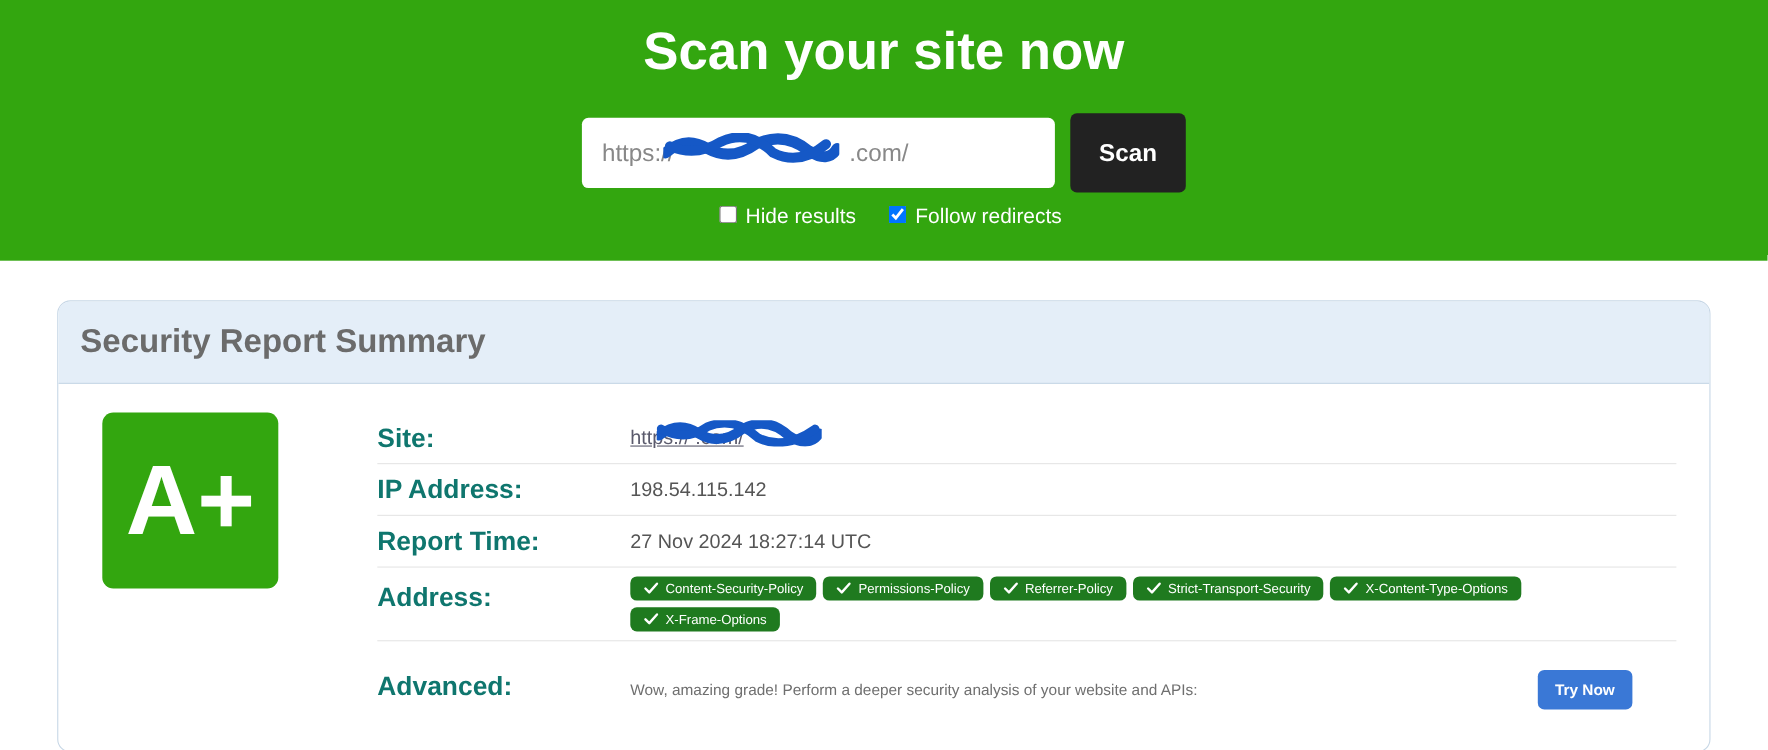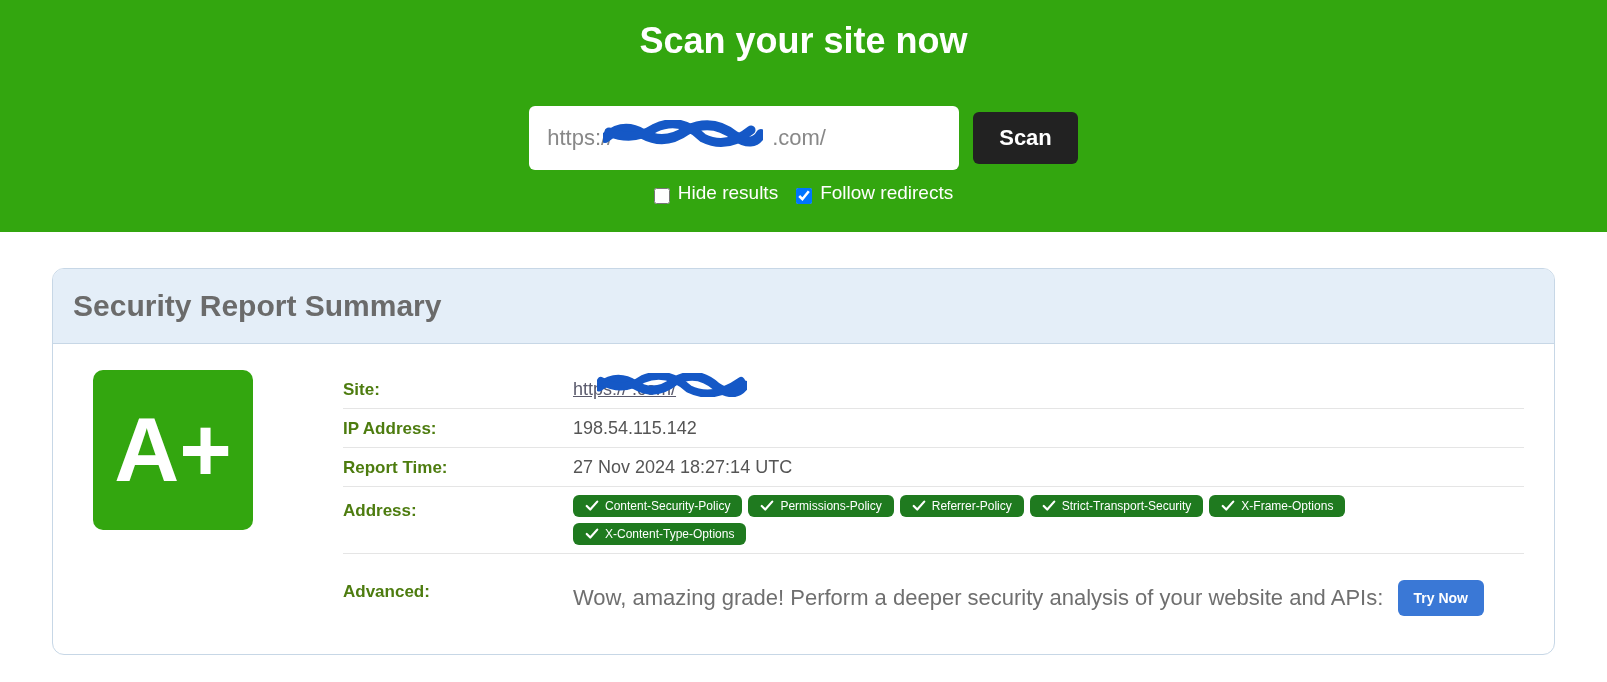--- a/index.html
+++ b/index.html
@@ -4,62 +4,62 @@
 <style>
 * { box-sizing: border-box; margin: 0; padding: 0; }
 body { font-family: "Segoe UI", "Helvetica Neue", Arial, sans-serif; background: #fff; }
 .hero {
   background: #33a60f;
   padding: 20px 0 28px 0;
   text-align: center;
 }
 .hero-title {
   color: #fff;
-  font-size: 36px;
+  font-size: 48px;
   font-weight: 700;
-  margin-bottom: 44px;
+  margin-bottom: 28px;
 }
 .search-row {
   display: flex;
   justify-content: center;
   align-items: center;
   gap: 14px;
   margin-bottom: 12px;
 }
 .url-input {
   width: 430px;
   height: 64px;
   border: none;
   border-radius: 6px;
   padding: 0 18px;
   font-size: 22px;
   color: #888;
   background: #fff;
 }
 .url-input::placeholder { color: #888; }
 .scan-btn {
-  height: 52px;
+  height: 72px;
   padding: 0 26px;
   background: #222;
   color: #fff;
   border: none;
   border-radius: 6px;
   font-size: 22px;
   font-weight: 600;
   cursor: pointer;
 }
 .options-row {
   display: flex;
   justify-content: center;
   align-items: center;
   gap: 18px;
   color: #fff;
   font-size: 19px;
 }
-.opt { display: inline-flex; align-items: flex-end; gap: 8px; }
+.opt { display: inline-flex; align-items: flex-start; gap: 8px; margin-left: 12px; }
 .opt input[type=checkbox] { width: 16px; height: 16px; cursor: pointer; }
 
 .report-wrap { padding: 36px 52px; }
 .report-card {
   border: 1px solid #c7d7e6;
   border-radius: 12px;
   overflow: hidden;
 }
 .report-header {
   background: #e4eef8;
@@ -96,22 +96,22 @@
 .details-table { flex: 1; margin-left: 60px; }
 .drow {
   display: flex;
   border-bottom: 1px solid #e5e5e5;
   padding: 8px 0;
 }
 .drow:last-child { border-bottom: none; padding-top: 26px; }
 .dlabel {
   width: 230px;
   font-weight: 600;
-  color: #4d7c0f;
-  font-size: 17px;
+  color: #0f766e;
+  font-size: 24px;
   padding-top: 2px;
 }
 .dvalue {
   flex: 1;
   color: #555;
   font-size: 18px;
   display: flex;
   flex-wrap: wrap;
   gap: 6px;
   align-items: center;
@@ -147,21 +147,21 @@
   display: inline-flex;
   align-items: center;
   gap: 6px;
 }
 .pill svg { width: 14px; height: 14px; }
 .advanced-row {
   display: flex;
   align-items: center;
   justify-content: space-between;
 }
-.advanced-text { color: #6f6f6f; font-size: 22px; }
+.advanced-text { color: #6f6f6f; font-size: 14px; }
 .try-now-btn {
   background: #3a78d6;
   color: #fff;
   border: none;
   border-radius: 6px;
   padding: 10px 16px;
   font-size: 14px;
   font-weight: 600;
   cursor: pointer;
   margin-right: 40px;
@@ -253,27 +253,27 @@
               <span class="pill">
                 <svg viewBox="0 0 16 16">
                   <path d="M2 8 L6 12 L14 3" stroke="#fff" stroke-width="2.5" fill="none" stroke-linecap="round" stroke-linejoin="round"></path>
                 </svg>
                 <span>Strict-Transport-Security</span>
               </span>
               <span class="pill">
                 <svg viewBox="0 0 16 16">
                   <path d="M2 8 L6 12 L14 3" stroke="#fff" stroke-width="2.5" fill="none" stroke-linecap="round" stroke-linejoin="round"></path>
                 </svg>
+                <span>X-Content-Type-Options</span>
+              </span>
+              <span class="pill">
+                <svg viewBox="0 0 16 16">
+                  <path d="M2 8 L6 12 L14 3" stroke="#fff" stroke-width="2.5" fill="none" stroke-linecap="round" stroke-linejoin="round"></path>
+                </svg>
                 <span>X-Frame-Options</span>
-              </span>
-              <span class="pill">
-                <svg viewBox="0 0 16 16">
-                  <path d="M2 8 L6 12 L14 3" stroke="#fff" stroke-width="2.5" fill="none" stroke-linecap="round" stroke-linejoin="round"></path>
-                </svg>
-                <span>X-Content-Type-Options</span>
               </span>
             </div>
         </div>
 
         <div class="drow">
           <div class="dlabel">Advanced:</div>
           <div class="dvalue advanced-row">
             <span class="advanced-text">Wow, amazing grade! Perform a deeper security analysis of your website and APIs:</span>
             <button class="try-now-btn">Try Now</button>
           </div>

